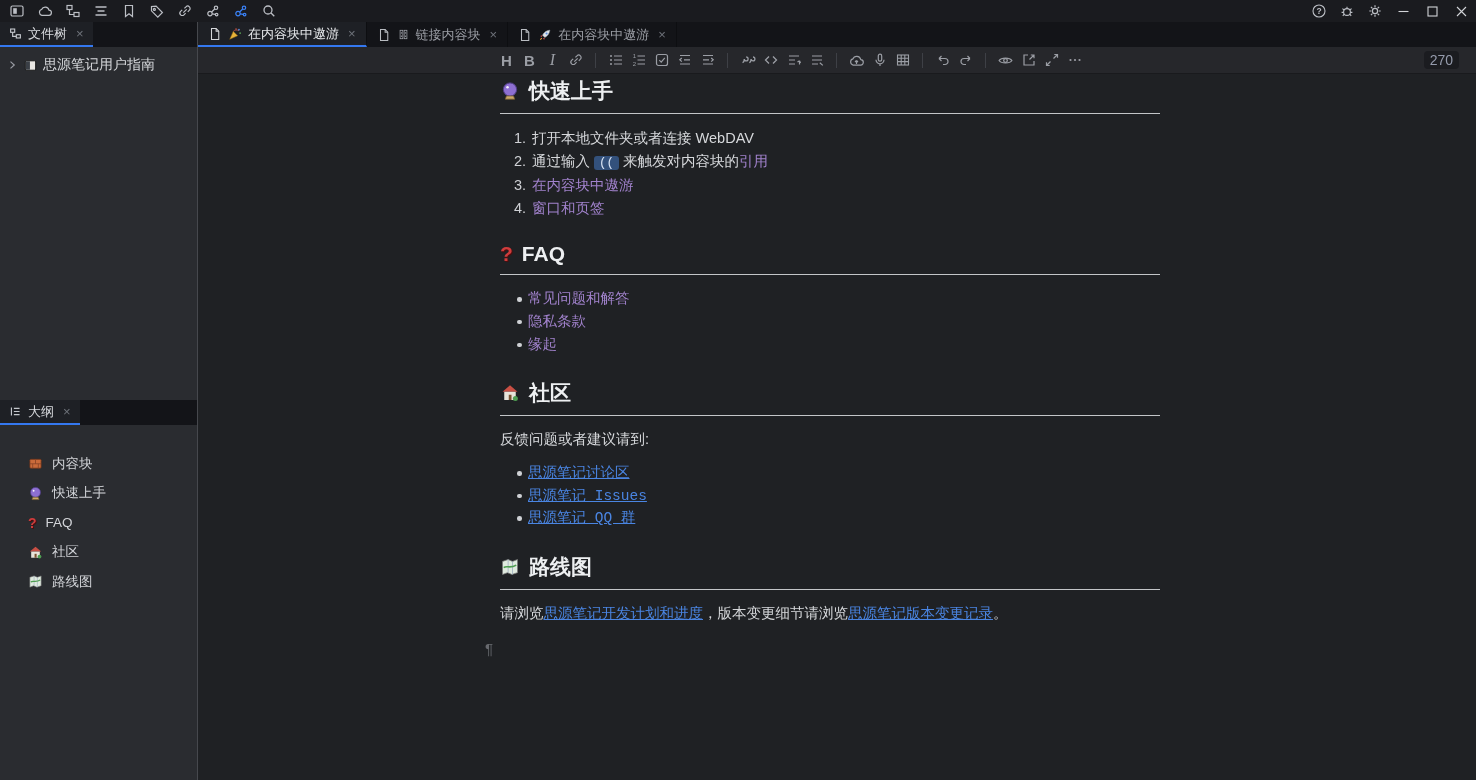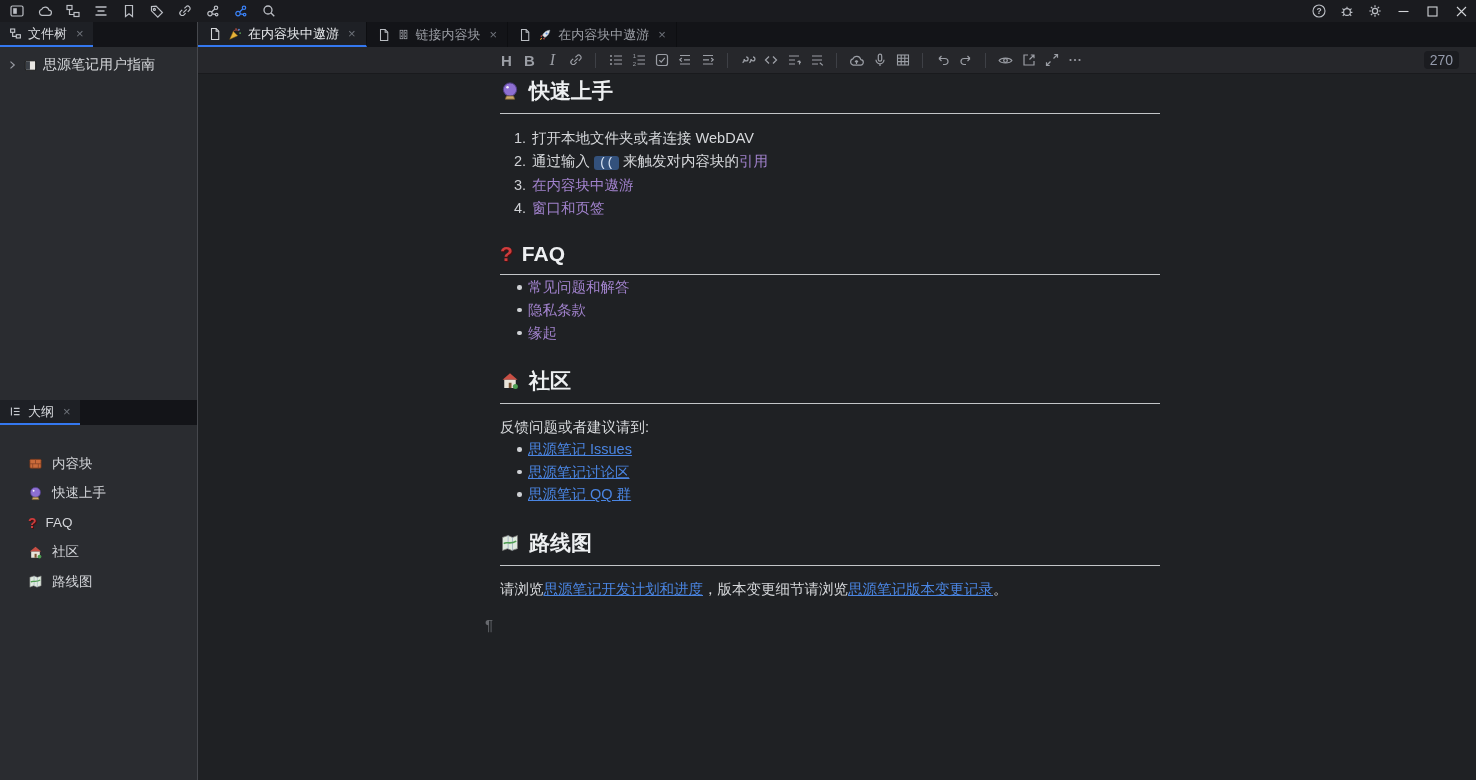--- a/index.html
+++ b/index.html
@@ -42,21 +42,21 @@
 
   .editor { flex:1; background:#1f2124; overflow:hidden; position:relative; }
   .content { width:660px; margin-left:302px; padding-top:1px; color:#d6d8db; font-size:14.5px; }
   .sec-h { display:flex; align-items:center; gap:9px; font-size:21px; font-weight:700; color:#edeff1; padding:2px 0 8px; border-bottom:1px solid #c3c5c8; margin-top:21px; cursor:text; }
   .sec-h.first { margin-top:0; }
   .q-glyph { color:#d03c3c; font-weight:800; font-size:21px; text-shadow:1px 1px 0 #4a0e0e; }
   .q-glyph.small { font-size:14px; }
   ol.qs { list-style:none; margin-top:13px; }
   ol.qs li { line-height:22.6px; padding-left:14px; display:flex; cursor:text; }
   ol.qs .num { color:#cfd1d5; margin-right:6px; flex:0 0 auto; }
-  ul.dots { list-style:none; margin-top:1px; }
+  ul.dots { list-style:none; margin-top:13px;font-family:Liberation Mono, monospace; }
   ul.dots li { line-height:22.6px; padding-left:28px; position:relative; cursor:text; }
   ul.dots li::before { content:""; position:absolute; left:17px; top:9px; width:4.5px; height:4.5px; border-radius:50%; background:#cfd1d5; }
   .ref { color:#a182cc; cursor:pointer; }
   .blink { color:#4a85e2; text-decoration:underline; cursor:pointer; }
   .kbd { background:#33517c; color:#dae5f5; border-radius:3px; padding:0 5px; margin:0 4px; font-size:12.5px; font-family:"Liberation Mono",monospace; }
   .para { margin-top:14px; cursor:text; }
   .pilcrow { margin:17px 0 0 -15px; color:#67696e; font-size:15px; }
   .emoji { display:inline-flex; align-items:center; justify-content:center; }
   svg { display:block; }
 </style>
@@ -493,22 +493,22 @@
                   <path d="M8 1.8 14 7 H2 Z" fill="#c94f44"></path>
                   <rect x="3.4" y="7" width="9.2" height="6.6" fill="#e8e4da"></rect>
                   <rect x="7" y="9.4" width="2.2" height="4.2" fill="#7a5230"></rect>
                   <circle cx="12.3" cy="12.3" r="2" fill="#4f9e52"></circle>
                 </svg>
             </span>
             <span>社区</span>
           </h2>
           <p class="para">反馈问题或者建议请到:</p>
           <ul class="dots">
+            <li><span class="blink">思源笔记讨论区</span></li>
             <li><span class="blink">思源笔记 Issues</span></li>
-            <li><span class="blink">思源笔记讨论区</span></li>
             <li><span class="blink">思源笔记 QQ 群</span></li>
           </ul>
 
           <h2 class="sec-h">
             <span class="emoji">
               <svg width="20" height="20" viewBox="0 0 16 16">
                   <path d="M2 3.5 6.5 2 10 3.5 14 2 V12.5 L9.5 14 6 12.5 2 14 Z" fill="#dfeadf" stroke="#777" stroke-width=".6"></path>
                   <path d="M6.5 2 V12.5 M10 3.5 V14" stroke="#9ab" stroke-width=".6"></path>
                   <path d="M3 8.5 C5 6.5 8 9.5 13 6.5" stroke="#4f9e52" stroke-width="1.3" fill="none"></path>
                 </svg>

